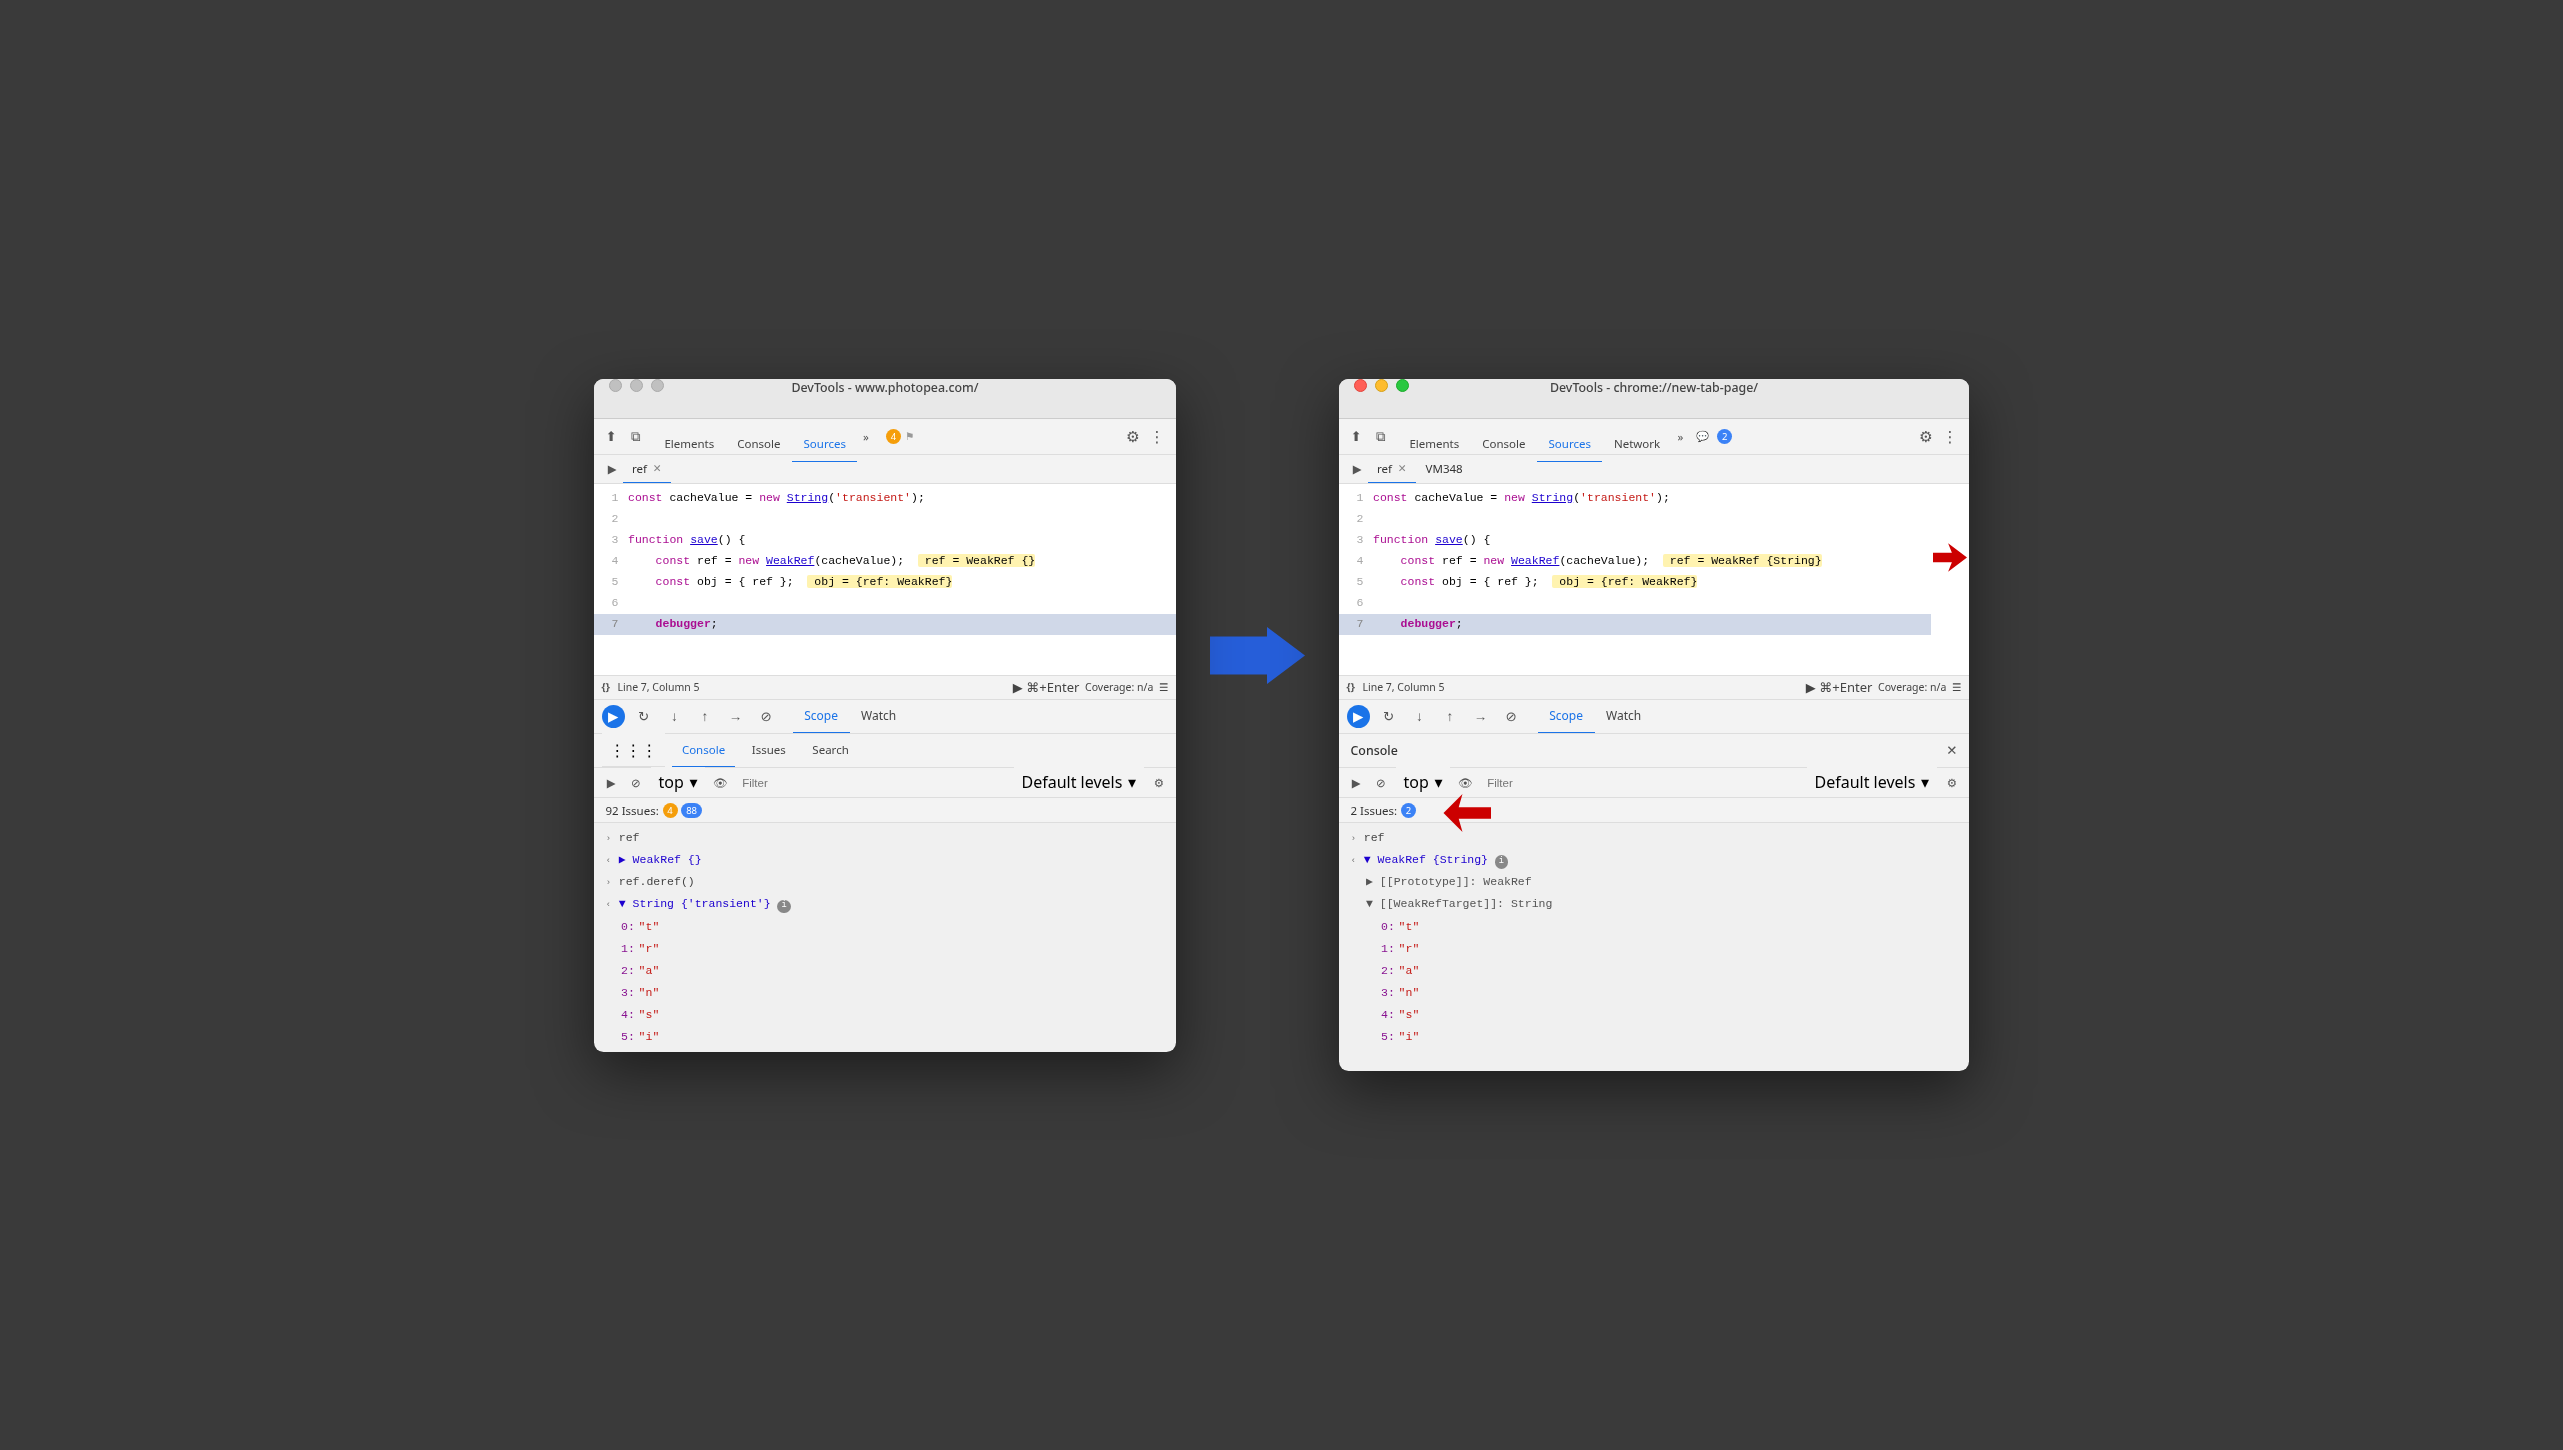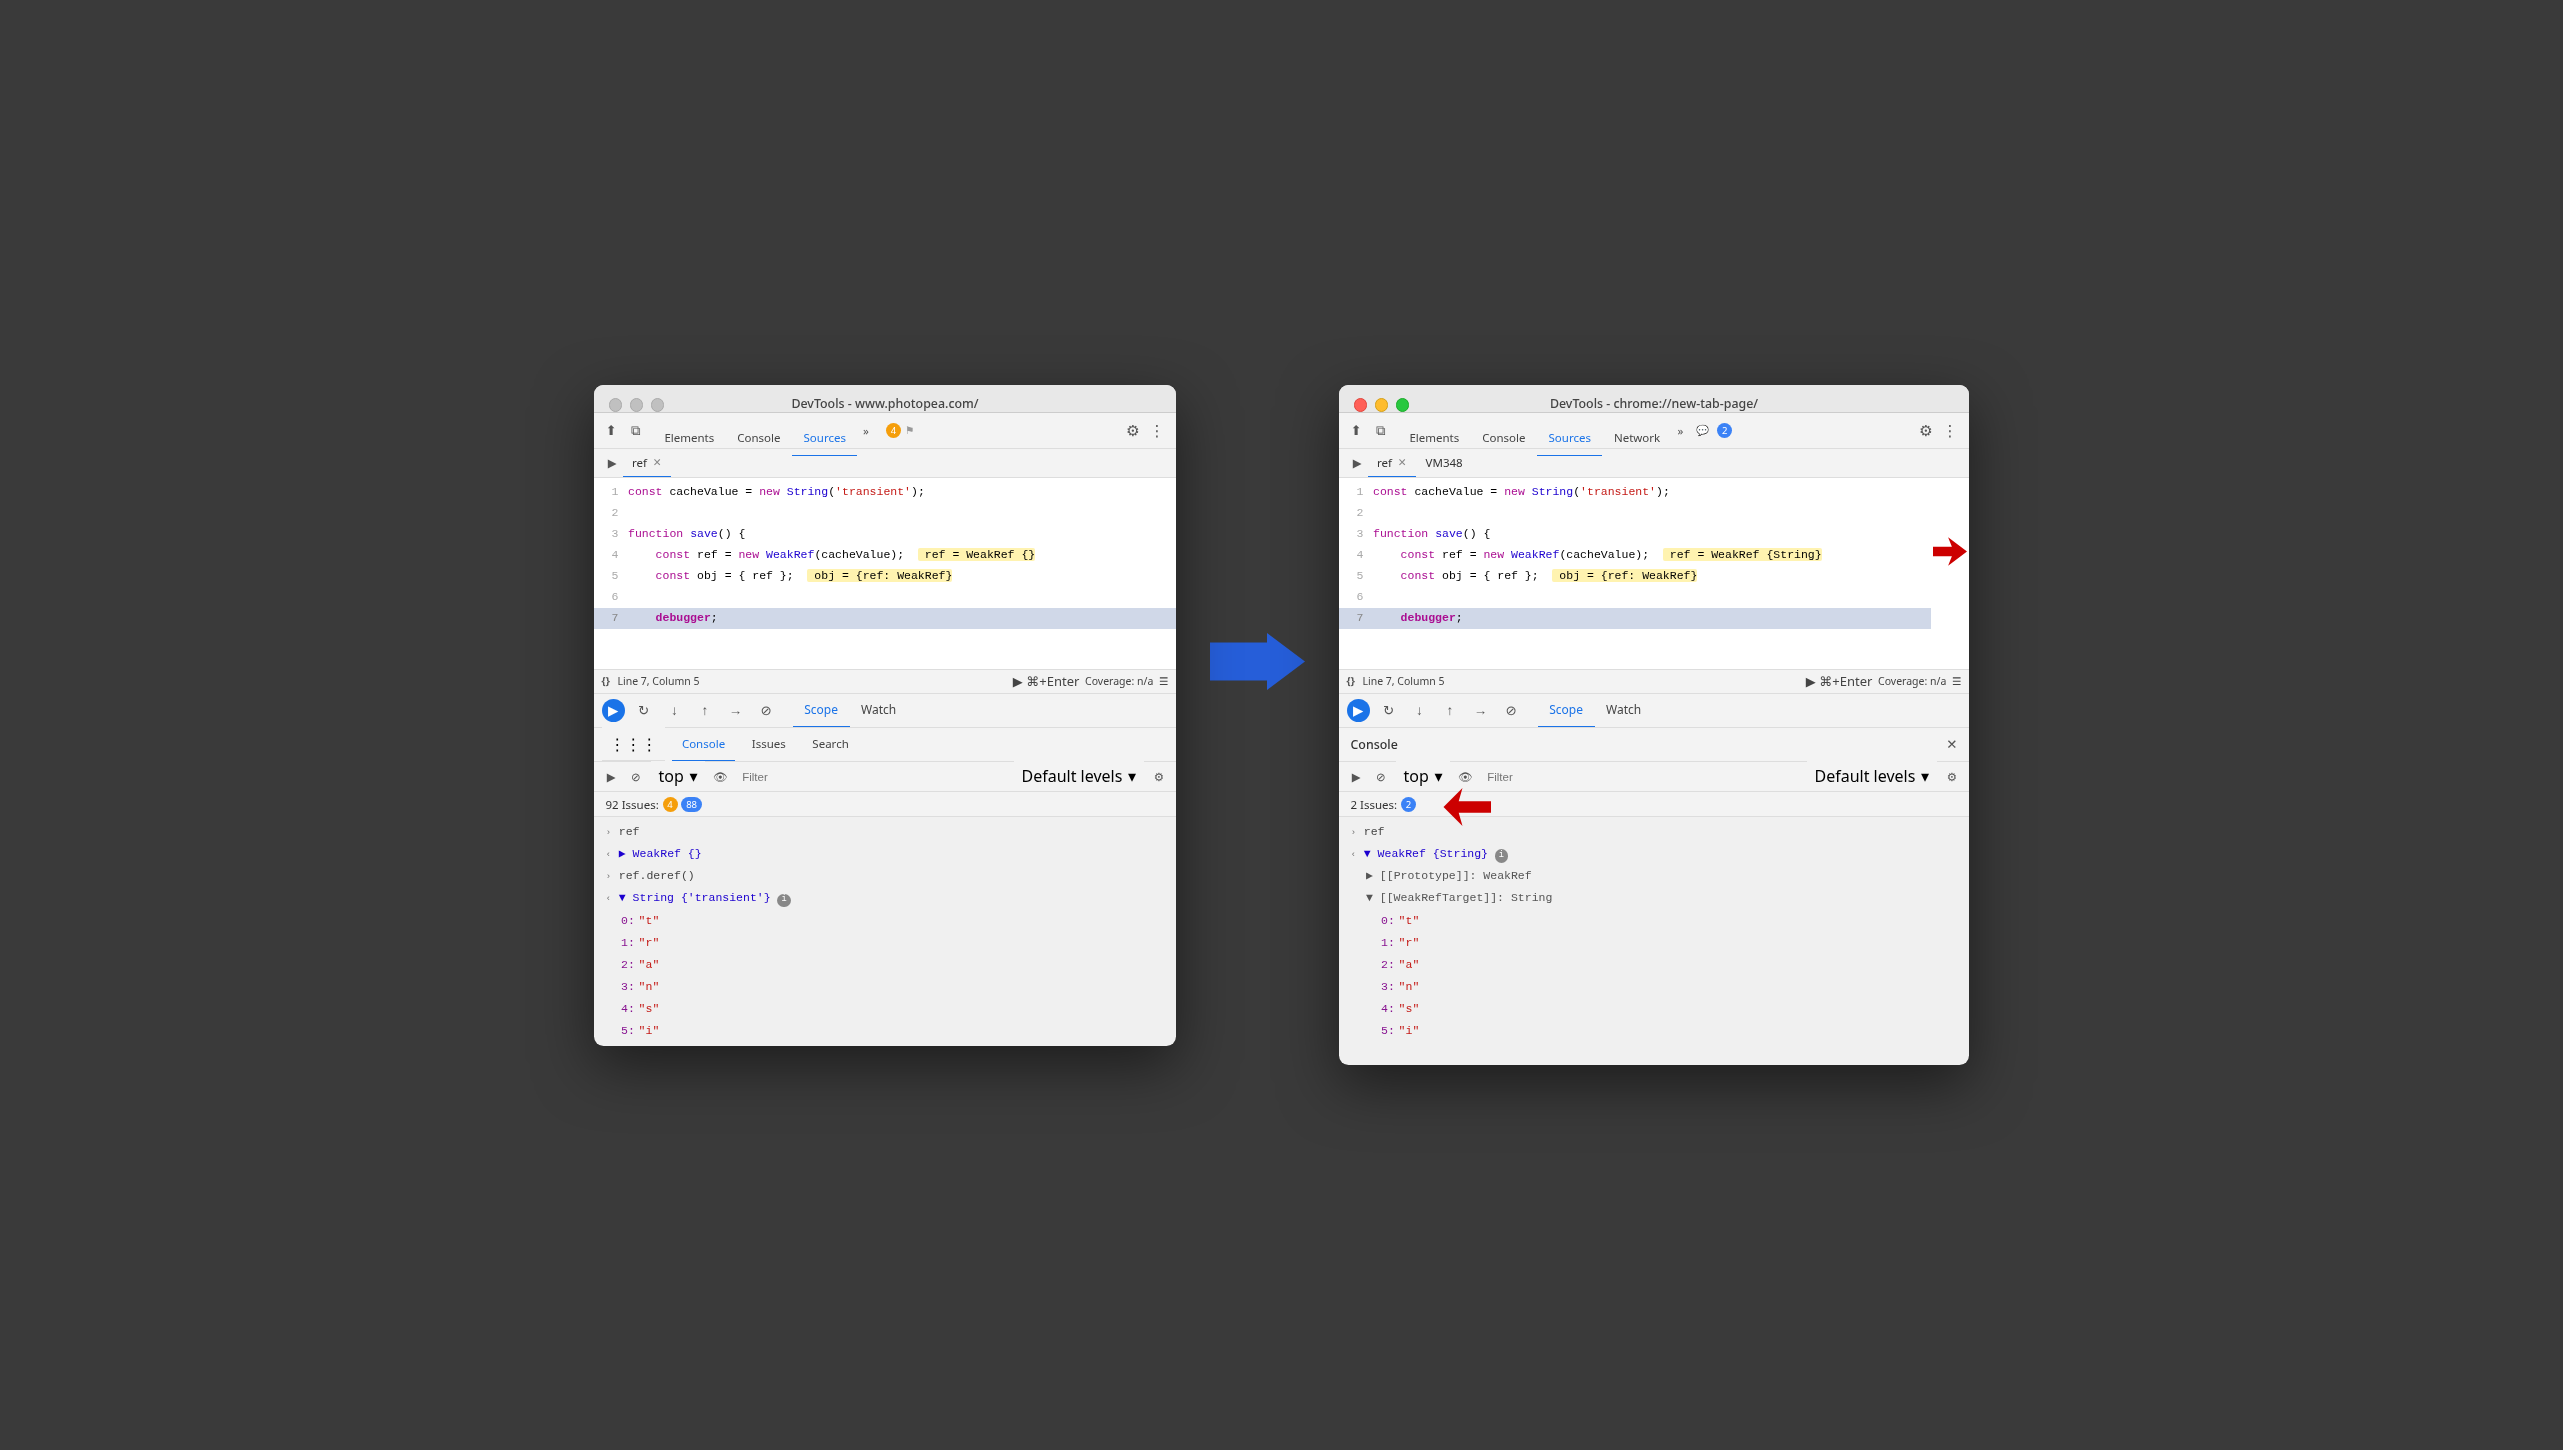--- a/index.html
+++ b/index.html
@@ -26,23 +26,23 @@
       box-shadow: 0 19px 57px rgba(0,0,0,0.5);
       background: #f0f0f0;
       width: 582px;
     }
     .devtools-window.right {
       width: 630px;
     }
     
     .titlebar {
       background: #e8e8e8;
-      height: 28px;
-      display: flex;
-      align-items: flex-end;
+      height: 40px;
+      display: flex;
+      align-items: flex-start;
       padding: 0 15px;
       border-bottom: 1px solid #ccc;
       position: relative;
     }
     .traffic-lights {
       display: flex;
       gap: 7.6px;
       align-items: center;
     }
     .traffic-light {
@@ -197,21 +197,21 @@
       color: #aaa;
       user-select: none;
     }
     .line-content {
       flex: 1;
       padding-right: 7.6px;
       white-space: pre;
     }
     .kw { color: #aa0d91; }
     .str { color: #c41a16; }
-    .fn { color: #1c00cf; }
+    .fn { color: #1c00cf; text-decoration: underline; }
     .var-highlight {
       background: #fff3b0;
       border-radius: 1.9px;
     }
     .debugger-kw { color: #aa0d91; font-weight: bold; }
     
     .status-bar {
       background: #f3f3f3;
       border-top: 1px solid #ddd;
       border-bottom: 1px solid #ddd;

